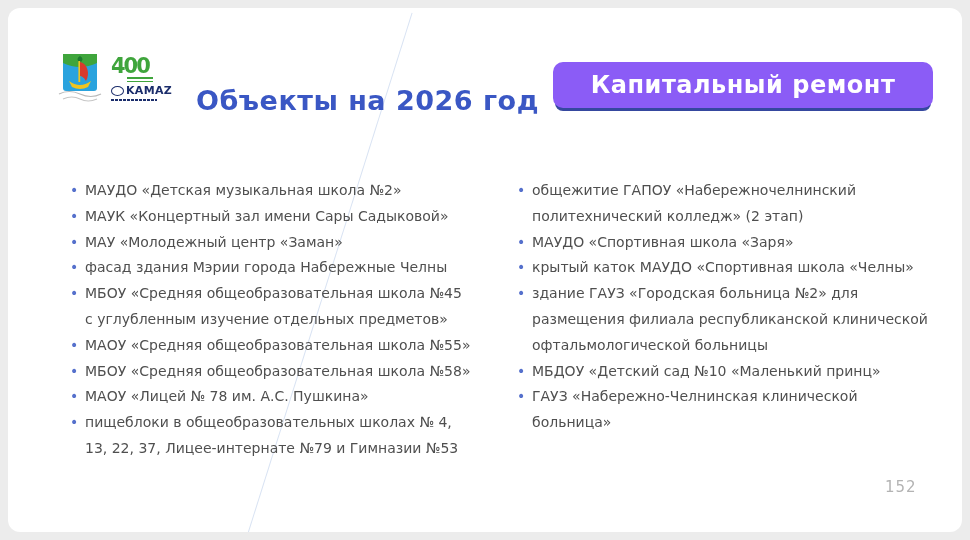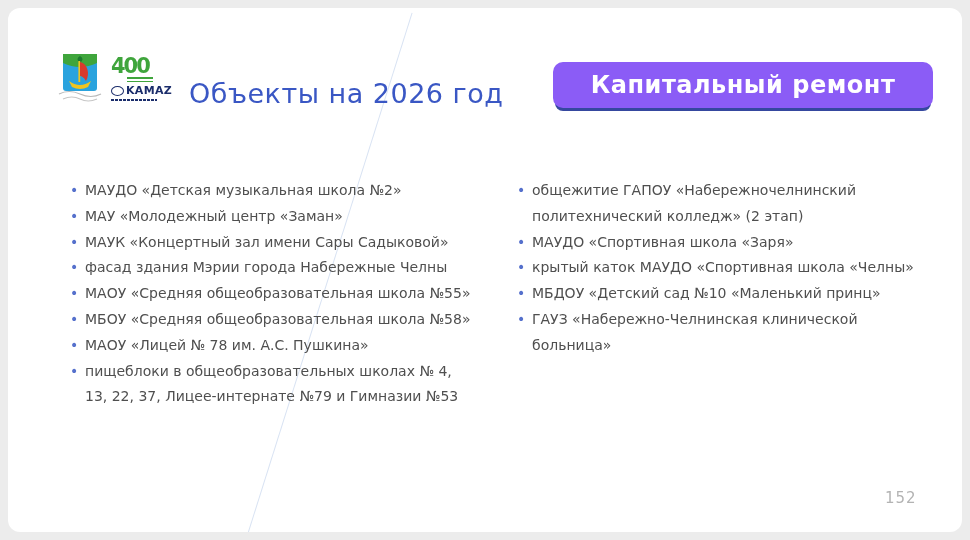--- a/index.html
+++ b/index.html
@@ -22,22 +22,22 @@
   .kamazlogo{display:flex;flex-direction:column;align-items:flex-start;padding-top:4px;justify-content:flex-end;}
   .l400{color:#3fa53c;font-weight:bold;font-size:21px;line-height:20px;letter-spacing:-2px;}
   .lcap{width:26px;height:5px;margin:1px 0 2px 16px;
     background:repeating-linear-gradient(#3fa53c 0 1.5px,#fff 1.5px 3.5px);}
   .lkamaz{display:flex;align-items:center;gap:2px;color:#1b2d6b;font-weight:bold;font-size:11px;letter-spacing:0.3px;}
   .koval{display:inline-block;width:11px;height:8px;border:1.6px solid #1b2d6b;border-radius:50%;}
   .lbar{width:46px;height:2.5px;background:#1b2d6b;margin-top:1.5px;
     background:repeating-linear-gradient(90deg,#1b2d6b 0 3px,#fff 3px 4px);}
   
   .title{
-    position:absolute;left:177px;top:66px;margin:4px;
-    font-size:27px;font-weight:normal;color:#3a57c4;letter-spacing:0.5px;
+    position:absolute;left:177px;top:66px;margin:11px;
+    font-size:27px;font-weight:bold;color:#3a57c4;letter-spacing:0.5px;
   }
   .badge{
     position:absolute;left:545px;top:54px;width:380px;height:46px;
     background:#8b5cf6;border-radius:10px;
     box-shadow:0 5px 0 -2px #35489f;
     color:#ffffff;font-size:24px;font-weight:bold;letter-spacing:0.5px;
     display:flex;align-items:center;justify-content:center;
   }
   
   ul.col{
@@ -46,21 +46,21 @@
   }
   ul.col.left{left:52px;}
   ul.col.right{left:499px;}
   ul.col li{
     position:relative;padding-left:15px;white-space:pre-line;
   }
   ul.col li::before{
     content:"\2022";position:absolute;left:0;top:0;color:#5570cc;font-size:14px;
   }
   .pagenum{
-    position:absolute;left:877px;top:481px;font-size:15px;color:#b3b3b3;letter-spacing:1px;
+    position:absolute;left:877px;top:470px;font-size:15px;color:#b3b3b3;letter-spacing:1px;
   }
 </style>
 </head>
 <body>
 
 <div class="slide">
 
   <div class="diagonal"></div>
 
   <div class="logos">
@@ -84,35 +84,40 @@
       <div class="lbar"></div>
     </div>
   </div>
 
   <h1 class="title">Объекты на 2026 год</h1>
 
   <div class="badge">Капитальный ремонт</div>
 
   <ul class="col left">
       <li>МАУДО «Детская музыкальная школа №2»</li>
+      <li>МАУК «Концертный зал имени Сары Садыковой»</li>
       <li>МАУ «Молодежный центр «Заман»</li>
-      <li>МАУК «Концертный зал имени Сары Садыковой»</li>
       <li>фасад здания Мэрии города Набережные Челны</li>
+      <li>МБОУ «Средняя общеобразовательная школа №45
+с углубленным изучение отдельных предметов»</li>
       <li>МАОУ «Средняя общеобразовательная школа №55»</li>
       <li>МБОУ «Средняя общеобразовательная школа №58»</li>
       <li>МАОУ «Лицей № 78 им. А.С. Пушкина»</li>
       <li>пищеблоки в общеобразовательных школах № 4,
 13, 22, 37, Лицее-интернате №79 и Гимназии №53</li>
     </ul>
 
   <ul class="col right">
       <li>общежитие ГАПОУ «Набережночелнинский
 политехнический колледж» (2 этап)</li>
       <li>МАУДО «Спортивная школа «Заря»</li>
       <li>крытый каток МАУДО «Спортивная школа «Челны»</li>
+      <li>здание ГАУЗ «Городская больница №2» для
+размещения филиала республиканской клинической
+офтальмологической больницы</li>
       <li>МБДОУ «Детский сад №10 «Маленький принц»</li>
       <li>ГАУЗ «Набережно-Челнинская клинической
 больница»</li>
     </ul>
 
   <div class="pagenum">152</div>
 
 </div>
 
 </body></html>

